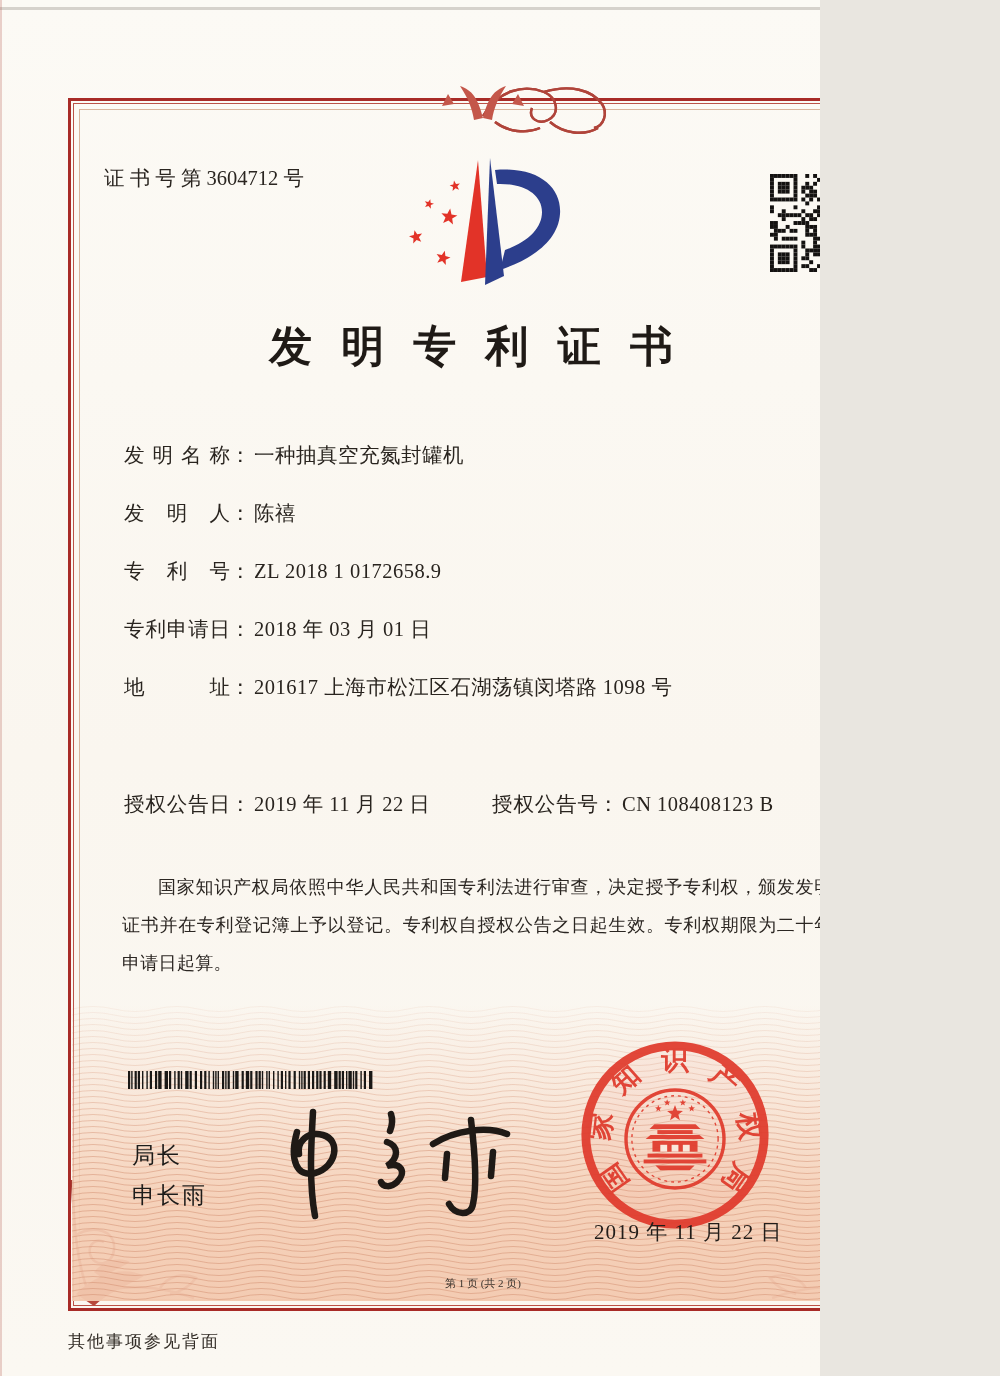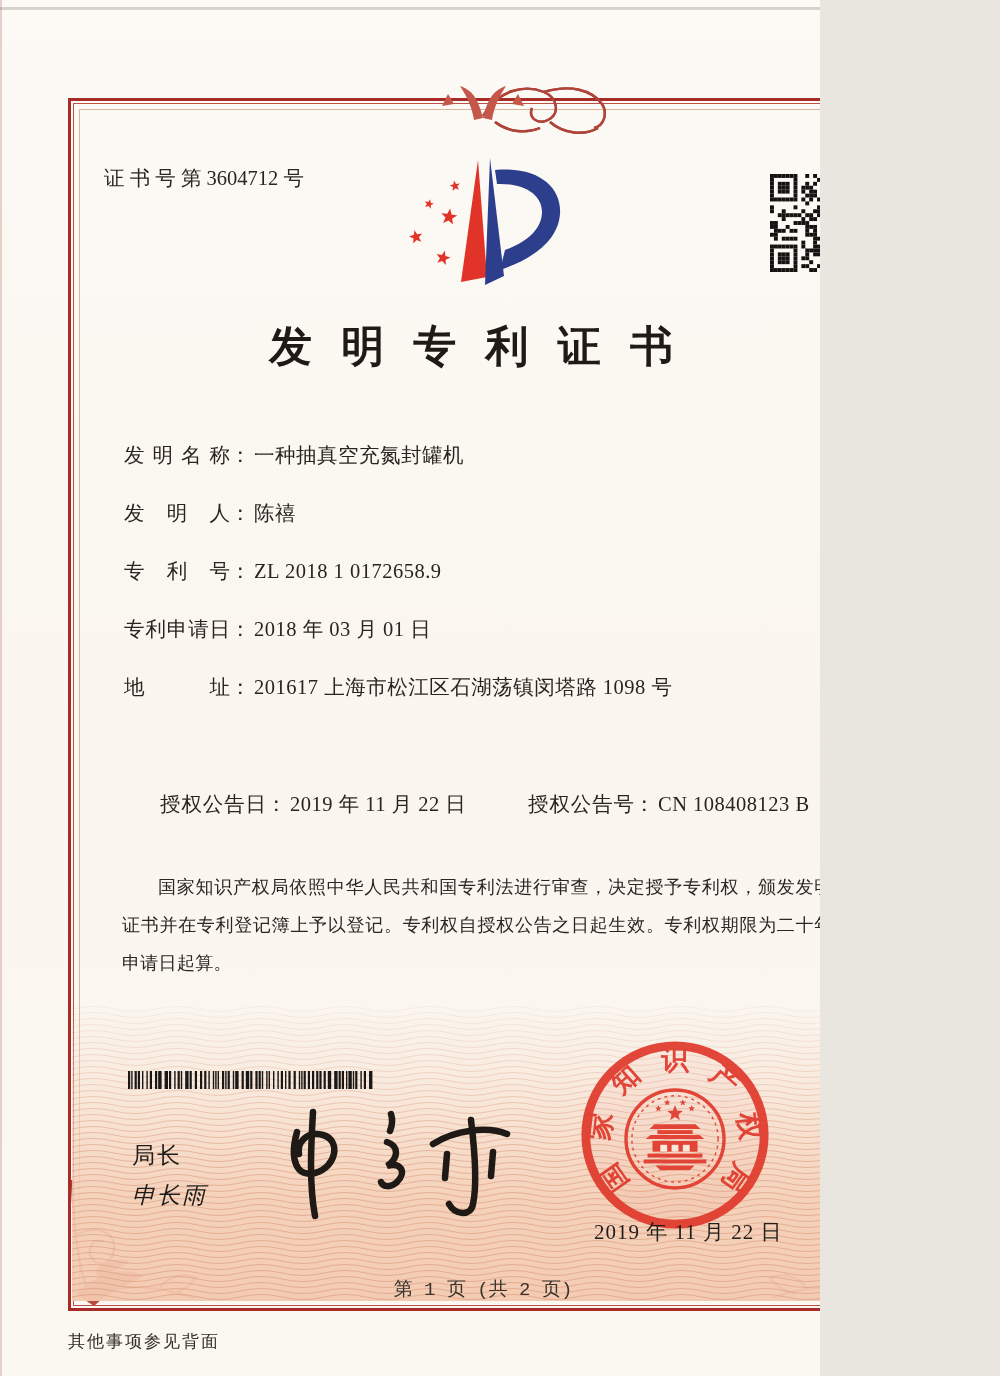--- a/index.html
+++ b/index.html
@@ -20,39 +20,39 @@
   
   .title{position:absolute;left:56px;top:318px;width:830px;margin:0;text-align:center;
     font-size:43px;font-weight:bold;letter-spacing:.68em;text-indent:.68em;color:#1f1a16;}
   
   .fields{position:absolute;left:124px;top:437px;width:760px;}
   .frow{height:36px;line-height:36px;margin-bottom:22px;font-size:20.5px;white-space:nowrap;}
   .flabel{display:inline-block;width:106px;text-align:justify;text-align-last:justify;}
   .fcolon{display:inline-block;width:16px;}
   .fvalue{margin-left:8px;letter-spacing:.5px;}
   .grant-row{position:absolute;left:124px;top:786px;width:780px;display:flex;font-size:20.5px;line-height:36px;white-space:nowrap;}
-  .grant-row .g1{width:368px;margin-left:36px;}
+  .grant-row .g1{width:368px;}
   
   .paras{position:absolute;left:122px;top:868px;width:748px;font-size:18px;line-height:38px;
     text-align:justify;color:#2b2622;letter-spacing:.3px;}
   .paras p{margin:0;text-indent:2em;}
   
   .guilloche{position:absolute;left:72px;top:1005px;width:822px;height:296px;
     background:linear-gradient(to bottom,rgba(248,224,205,0) 0,rgba(247,218,198,.55) 95px,rgba(245,207,182,.92) 190px,rgba(243,201,175,.95) 100%);}
   .guilloche svg{position:absolute;inset:0;}
   
   #barcode{position:absolute;left:128px;top:1071px;}
   .signer-title{position:absolute;left:132px;top:1140px;font-size:23px;color:#1d1c1a;
     font-family:"Liberation Sans","DejaVu Sans",sans-serif;letter-spacing:2px;text-align:center;}
   .signer-name{position:absolute;left:132px;top:1180px;font-size:23px;color:#1d1c1a;
-    font-family:"Liberation Sans","DejaVu Sans",sans-serif;letter-spacing:2px;font-style:italic;}
+    font-family:"Liberation Sans","DejaVu Sans",sans-serif;letter-spacing:2px;}
   #signature{position:absolute;left:275px;top:1098px;}
   #seal{position:absolute;left:577px;top:1037px;}
   .seal-date{position:absolute;left:594px;top:1218px;font-size:21px;color:#221d19;letter-spacing:1px;}
-  .page-no{position:absolute;left:68px;top:1276px;width:830px;text-align:center;font-size:19px;color:#3a332d;font-family:Liberation Mono, monospace;}
+  .page-no{position:absolute;left:68px;top:1276px;width:830px;text-align:center;font-size:11px;color:#3a332d;}
   .back-note{position:absolute;left:68px;top:1330px;width:830px;text-align:left;font-size:17px;color:#332d27;letter-spacing:2px;}
 </style>
 </head>
 <body>
 
 <div class="page">
   <div class="scan-top"></div>
   <div class="scan-left"></div>
 
   <div class="frame">

